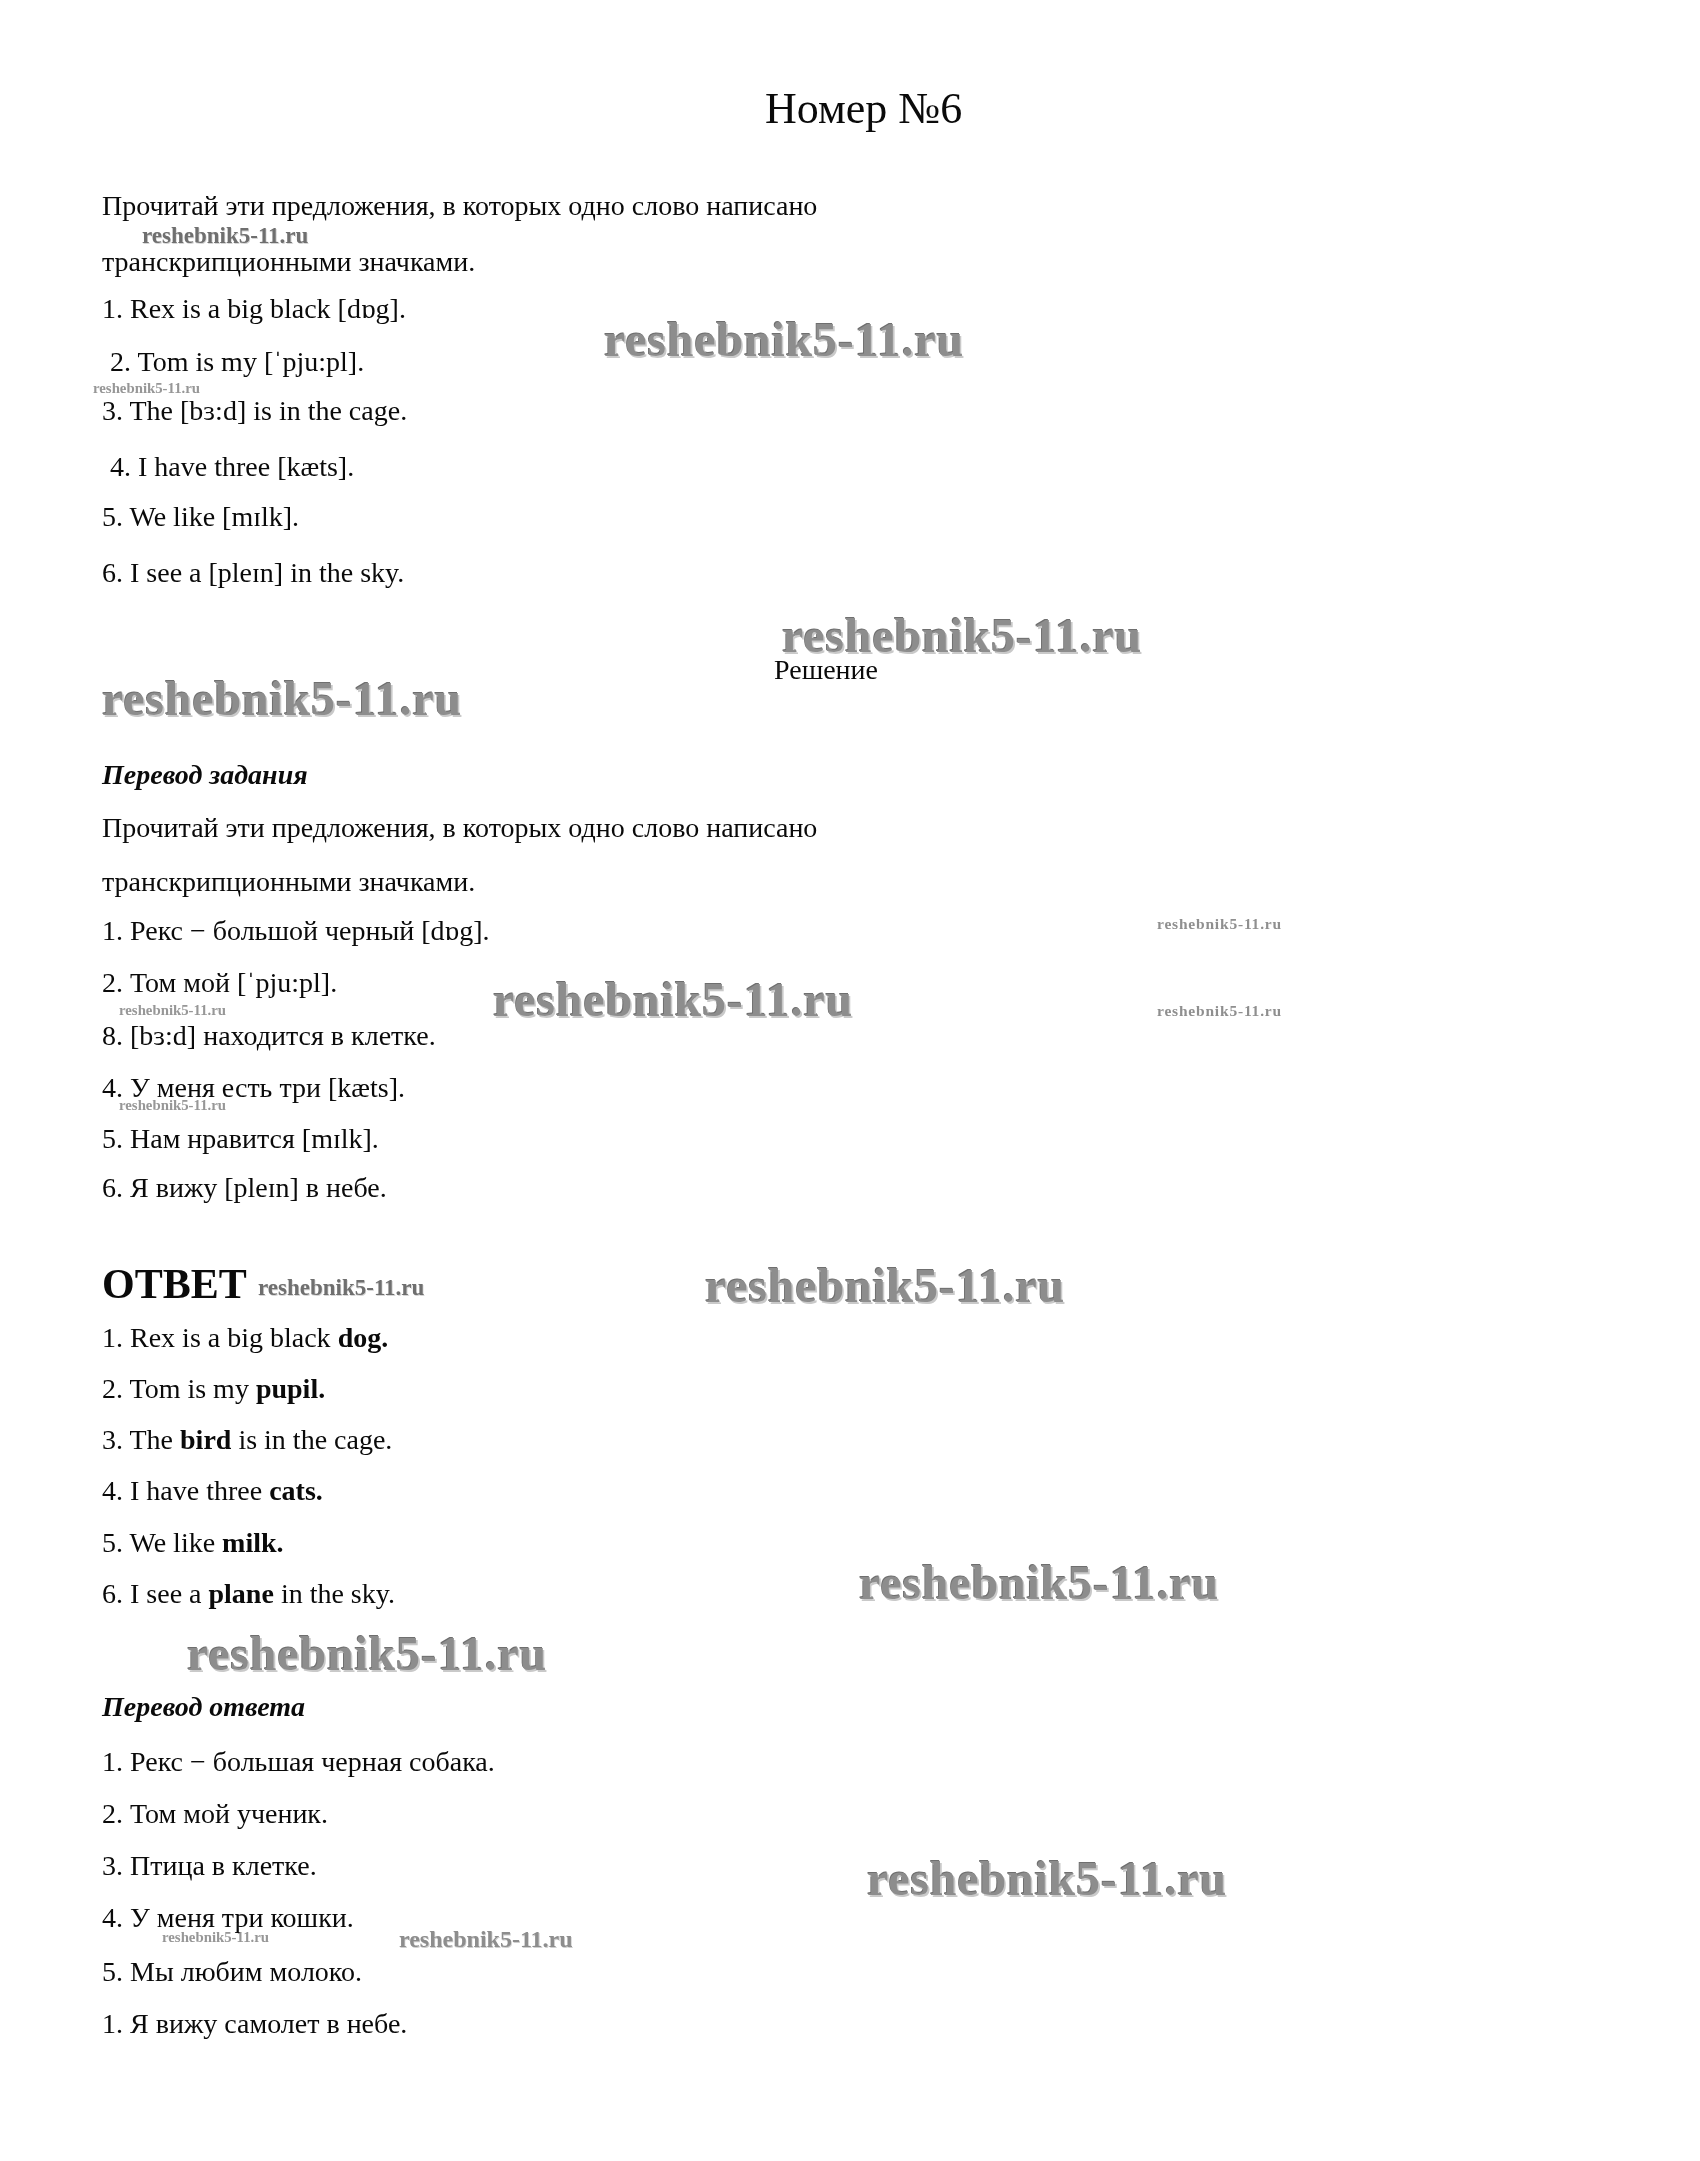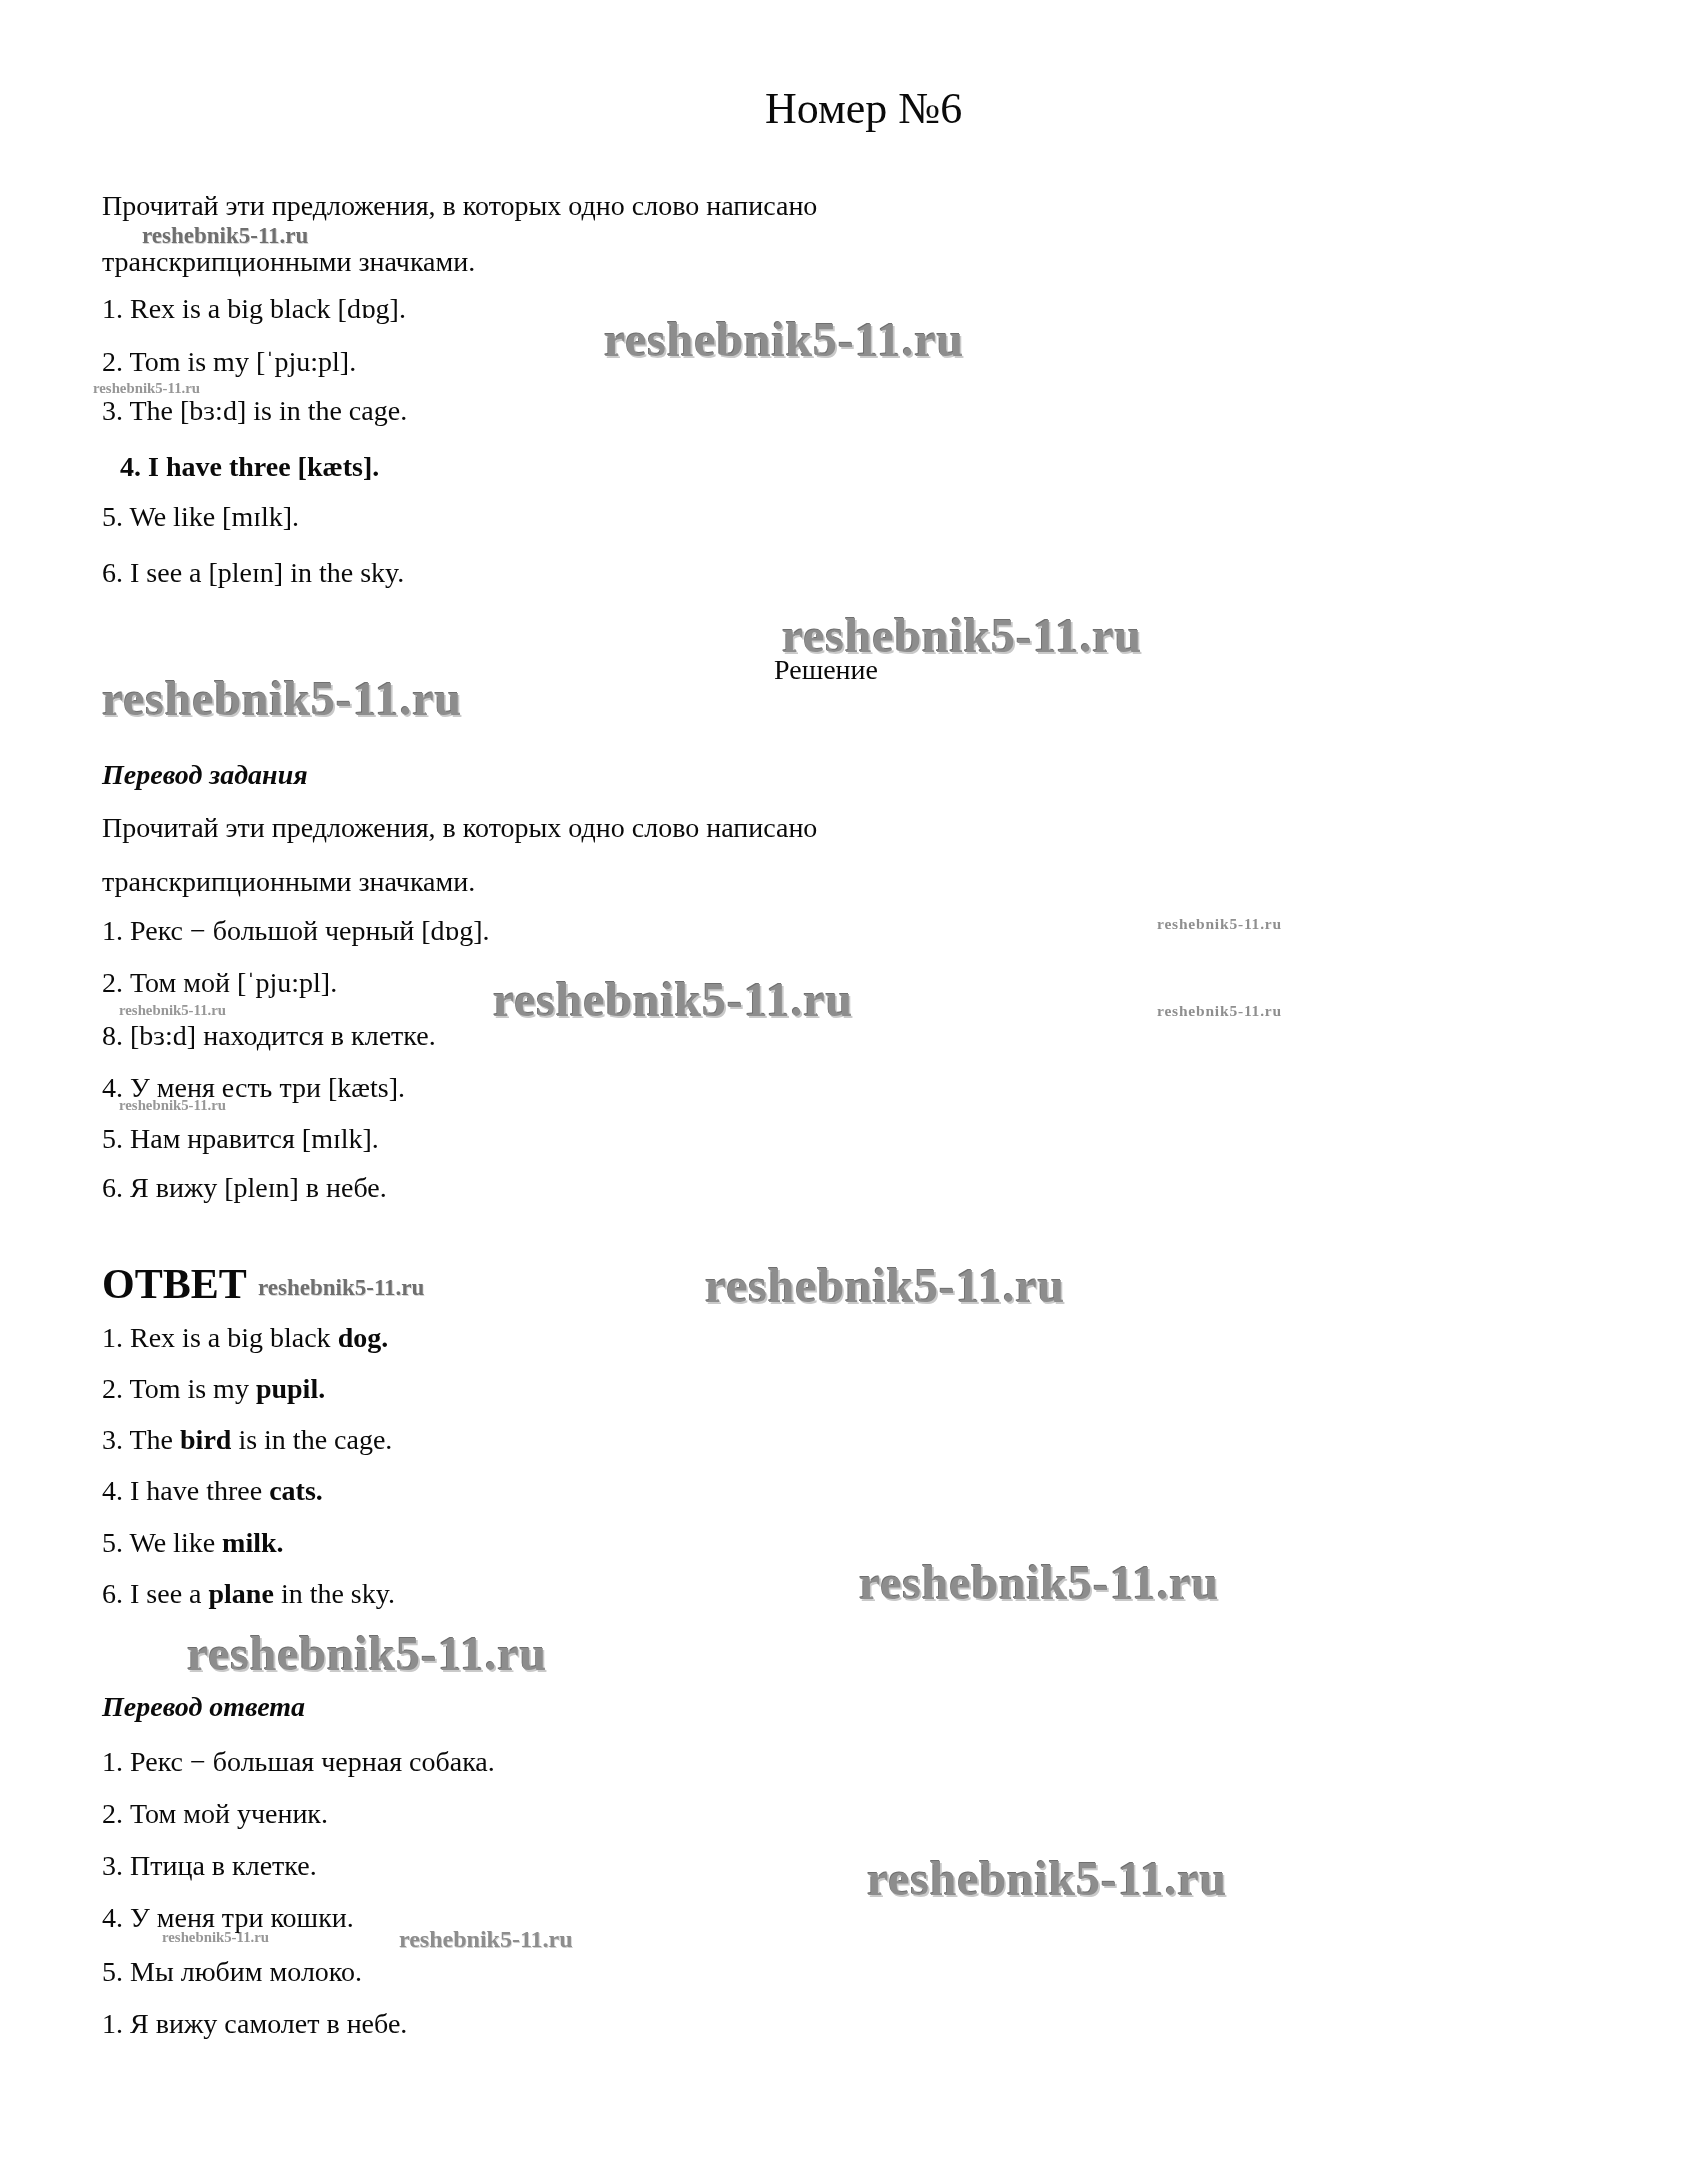--- a/index.html
+++ b/index.html
@@ -73,24 +73,24 @@
 <div class="page">
 
   <div class="line title" style="left:765px; top:83px;">Номер №6</div>
 
   <div class="line" style="left:102px; top:183px;">Прочитай эти предложения, в которых одно слово написано</div>
   <div class="wm wm-sm" style="left:142px; top:221px;">reshebnik5-11.ru</div>
   <div class="line" style="left:102px; top:239px;">транскрипционными значками.</div>
 
   <div class="line" style="left:102px; top:286px;">1. Rex is a big black [dɒg].</div>
   <div class="wm wm-big" style="left:604px; top:312px;">reshebnik5-11.ru</div>
-  <div class="line" style="left:102px; top:339px;">2. Tom is my [ˈpju:pl].</div>
+  <div class="line" style="left:110px; top:339px;">2. Tom is my [ˈpju:pl].</div>
   <div class="wm wm-tiny" style="left:93px; top:379px;">reshebnik5-11.ru</div>
   <div class="line" style="left:102px; top:388px;">3. The [bɜ:d] is in the cage.</div>
-  <div class="line" style="left:120px; top:444px;font-weight:bold;">4. I have three [kæts].</div>
+  <div class="line" style="left:110px; top:444px;">4. I have three [kæts].</div>
   <div class="line" style="left:102px; top:494px;">5. We like [mɪlk].</div>
   <div class="line" style="left:102px; top:550px;">6. I see a [pleɪn] in the sky.</div>
 
   <div class="wm wm-big" style="left:782px; top:608px;">reshebnik5-11.ru</div>
   <div class="line" style="left:774px; top:647px;">Решение</div>
   <div class="wm wm-big" style="left:102px; top:671px;">reshebnik5-11.ru</div>
 
   <div class="line heading-bi" style="left:102px; top:752px;">Перевод задания</div>
   <div class="line" style="left:102px; top:805px;">Прочитай эти предложения, в которых одно слово написано</div>
   <div class="line" style="left:102px; top:859px;">транскрипционными значками.</div>

